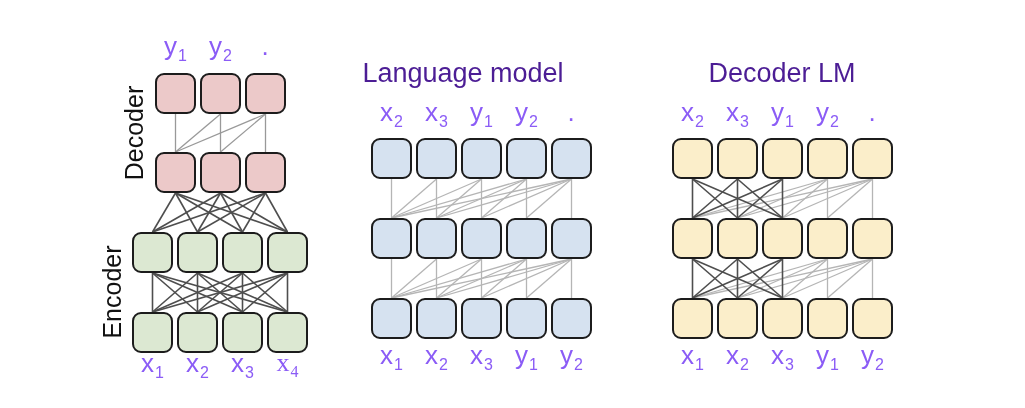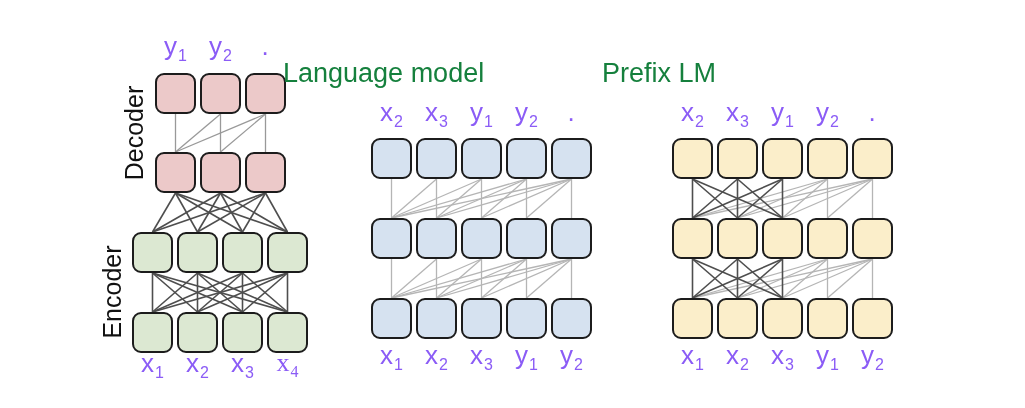--- a/index.html
+++ b/index.html
@@ -10,21 +10,22 @@
   }
   .block{
     position:absolute;
     box-sizing:border-box;
   }
   .conn-svg{position:absolute;left:0;top:0;}
   .diagram-title{
     position:absolute;
     font-size:27px;
     line-height:32px;
-    color:#15803d;
+    color:#4c1d95;
+    text-align:center;
     white-space:nowrap;
   }
   .lbl{
     position:absolute;
     font-size:26px;
     line-height:30px;
     color:#8b5cf6;
     text-align:center;
     white-space:nowrap;
   }
@@ -193,21 +194,21 @@
     <div class="lbl" style="left: 357.5px; width: 68px; top: 97px;"><span>x</span><span class="sub">2</span></div>
     <div class="lbl" style="left: 402.5px; width: 68px; top: 97px;"><span>x</span><span class="sub">3</span></div>
     <div class="lbl" style="left: 447.5px; width: 68px; top: 97px;"><span>y</span><span class="sub">1</span></div>
     <div class="lbl" style="left: 492.5px; width: 68px; top: 97px;"><span>y</span><span class="sub">2</span></div>
     <div class="lbl" style="left: 537.5px; width: 68px; top: 97px;"><span>.</span><span class="sub"></span></div>
     <div class="lbl" style="left: 357.5px; width: 68px; top: 340px;"><span>x</span><span class="sub">1</span></div>
     <div class="lbl" style="left: 402.5px; width: 68px; top: 340px;"><span>x</span><span class="sub">2</span></div>
     <div class="lbl" style="left: 447.5px; width: 68px; top: 340px;"><span>x</span><span class="sub">3</span></div>
     <div class="lbl" style="left: 492.5px; width: 68px; top: 340px;"><span>y</span><span class="sub">1</span></div>
     <div class="lbl" style="left: 537.5px; width: 68px; top: 340px;"><span>y</span><span class="sub">2</span></div>
-    <div class="diagram-title" style="left: 602px; width: 360px; top: 57px;">Prefix LM</div>
+    <div class="diagram-title" style="left: 602px; width: 360px; top: 57px;">Decoder LM</div>
     <div class="block" style="left: 672px; top: 138px; width: 41px; height: 41px; background: rgb(251, 238, 202); border: 2.5px solid rgb(28, 28, 28); border-radius: 9px;"></div>
     <div class="block" style="left: 717px; top: 138px; width: 41px; height: 41px; background: rgb(251, 238, 202); border: 2.5px solid rgb(28, 28, 28); border-radius: 9px;"></div>
     <div class="block" style="left: 762px; top: 138px; width: 41px; height: 41px; background: rgb(251, 238, 202); border: 2.5px solid rgb(28, 28, 28); border-radius: 9px;"></div>
     <div class="block" style="left: 807px; top: 138px; width: 41px; height: 41px; background: rgb(251, 238, 202); border: 2.5px solid rgb(28, 28, 28); border-radius: 9px;"></div>
     <div class="block" style="left: 852px; top: 138px; width: 41px; height: 41px; background: rgb(251, 238, 202); border: 2.5px solid rgb(28, 28, 28); border-radius: 9px;"></div>
     <div class="block" style="left: 672px; top: 218px; width: 41px; height: 41px; background: rgb(251, 238, 202); border: 2.5px solid rgb(28, 28, 28); border-radius: 9px;"></div>
     <div class="block" style="left: 717px; top: 218px; width: 41px; height: 41px; background: rgb(251, 238, 202); border: 2.5px solid rgb(28, 28, 28); border-radius: 9px;"></div>
     <div class="block" style="left: 762px; top: 218px; width: 41px; height: 41px; background: rgb(251, 238, 202); border: 2.5px solid rgb(28, 28, 28); border-radius: 9px;"></div>
     <div class="block" style="left: 807px; top: 218px; width: 41px; height: 41px; background: rgb(251, 238, 202); border: 2.5px solid rgb(28, 28, 28); border-radius: 9px;"></div>
     <div class="block" style="left: 852px; top: 218px; width: 41px; height: 41px; background: rgb(251, 238, 202); border: 2.5px solid rgb(28, 28, 28); border-radius: 9px;"></div>

